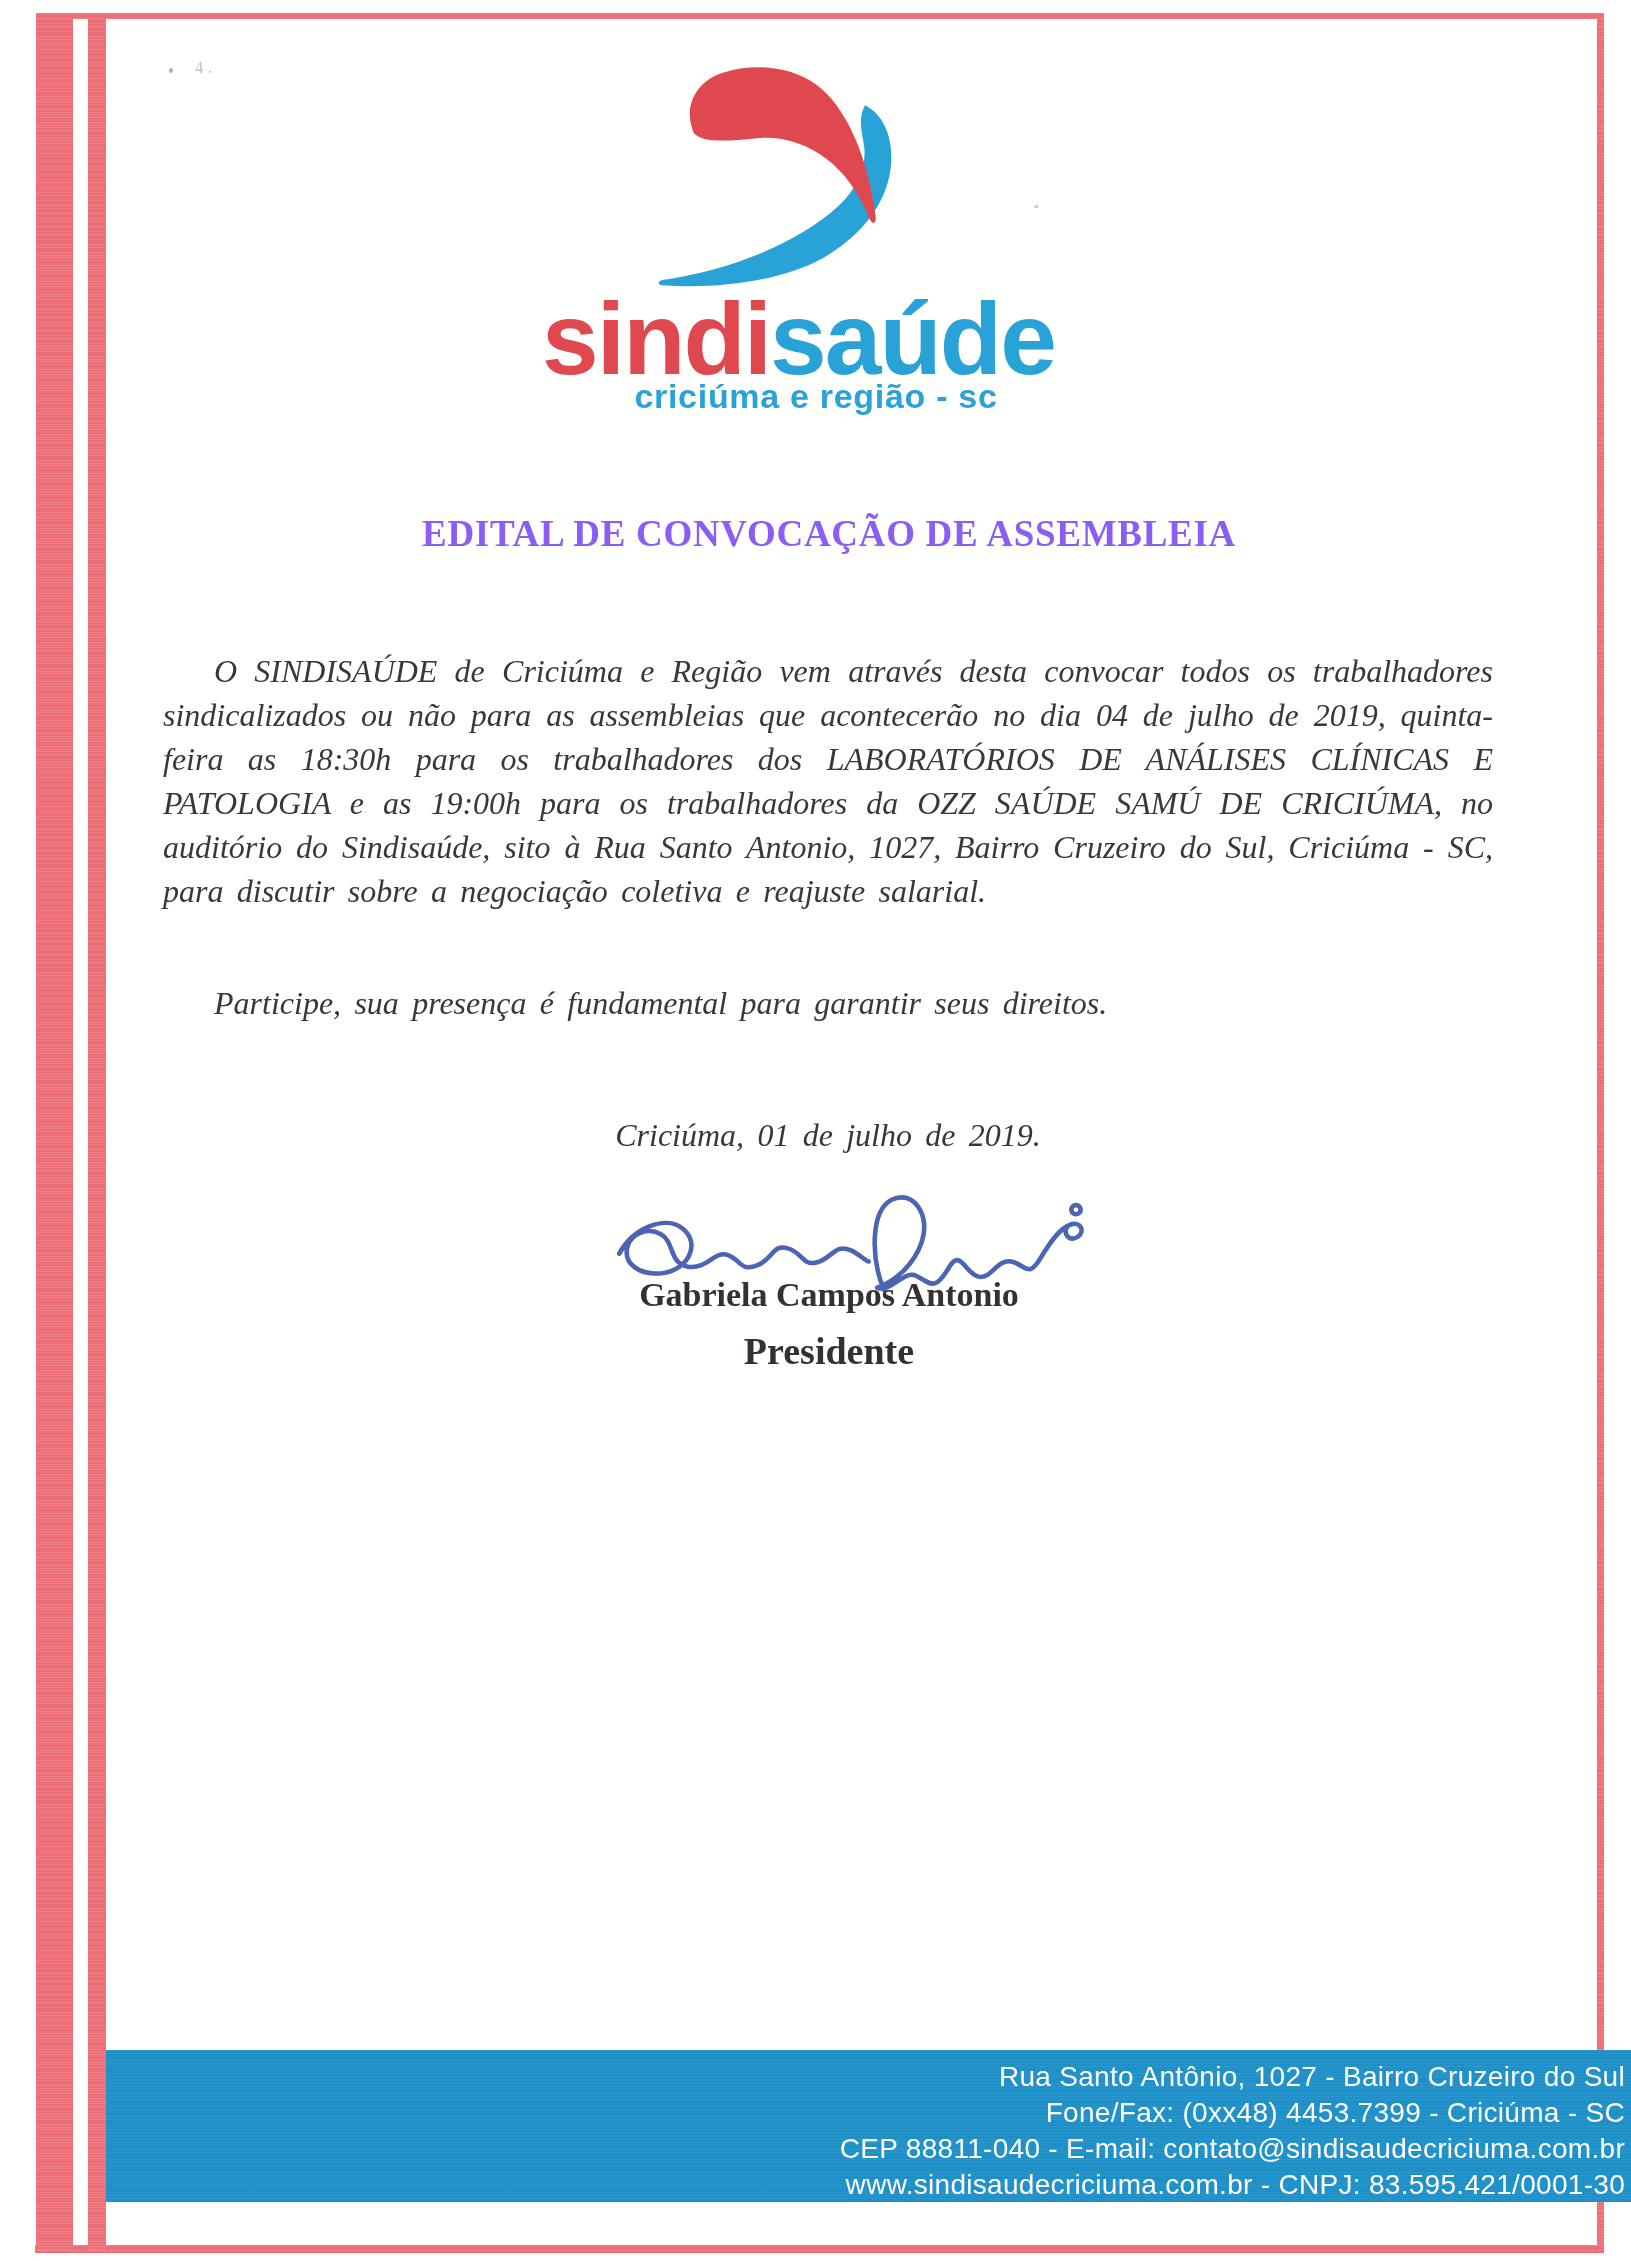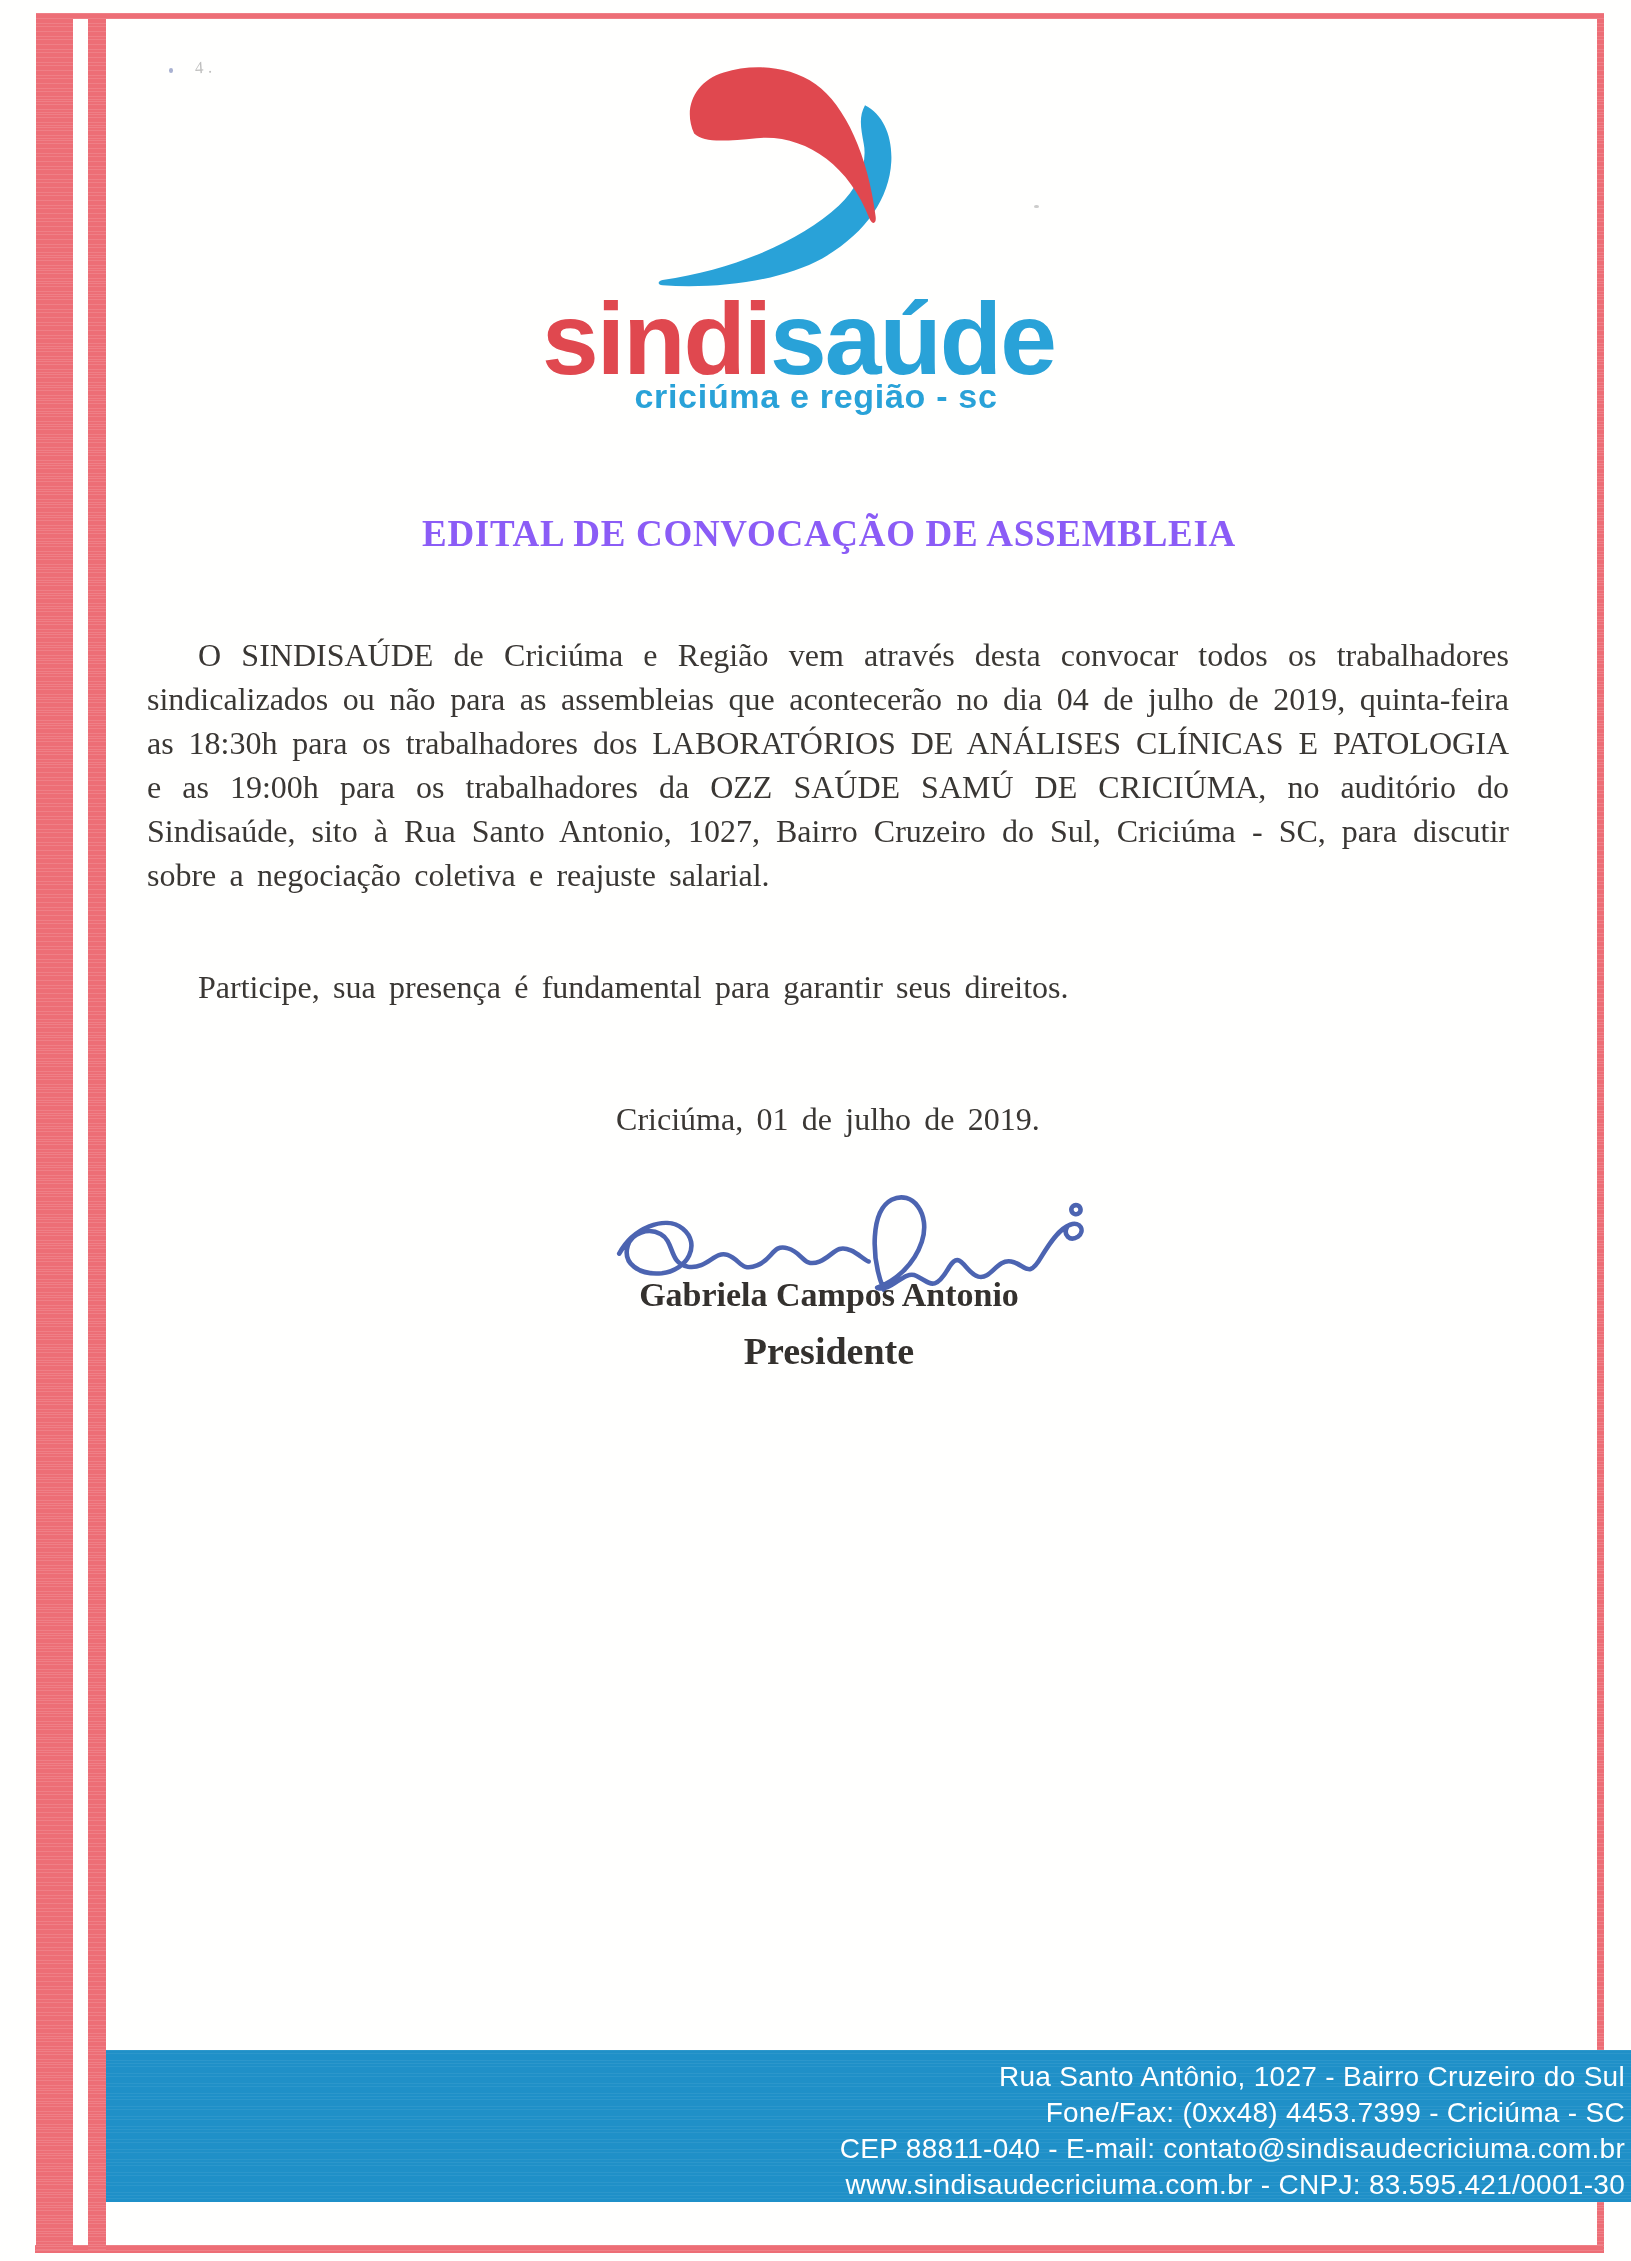--- a/index.html
+++ b/index.html
@@ -24,21 +24,21 @@
   .wm-blue{color:#29a2d8;}
   .logo-sub{position:absolute;left:0;top:378px;width:1632px;text-align:center;
     font-family:"Liberation Sans",sans-serif;font-weight:bold;font-size:34px;
     letter-spacing:0.7px;color:#29a2d8;line-height:1.1;}
 
   
   .doc-title{position:absolute;left:148px;top:514px;width:1362px;text-align:center;
     font-weight:bold;font-size:37px;letter-spacing:0.7px;color:#8b5cf6;line-height:1.1;}
   .body-block{position:absolute;left:147px;top:633px;width:1362px;
     font-size:32px;line-height:44px;color:#3a3734;text-align:justify;word-spacing:5.3px;}
-  .body-block p{margin:0;text-indent:51px;}
+  .body-block p{margin:16px;text-indent:51px;font-style:italic;}
   .body-block .p2{margin-top:68px;}
   .body-block .dateline{margin-top:88px;text-align:center;text-indent:0;}
 
   .sig-svg{position:absolute;left:602px;top:1188px;width:507px;height:128px;pointer-events:none;}
   .sig-block{position:absolute;left:148px;top:1274px;width:1362px;text-align:center;
     font-weight:bold;color:#34312e;}
   .sig-name{font-size:34px;line-height:41px;}
   .sig-role{font-size:38px;line-height:41px;margin-top:16px;}
 
   

